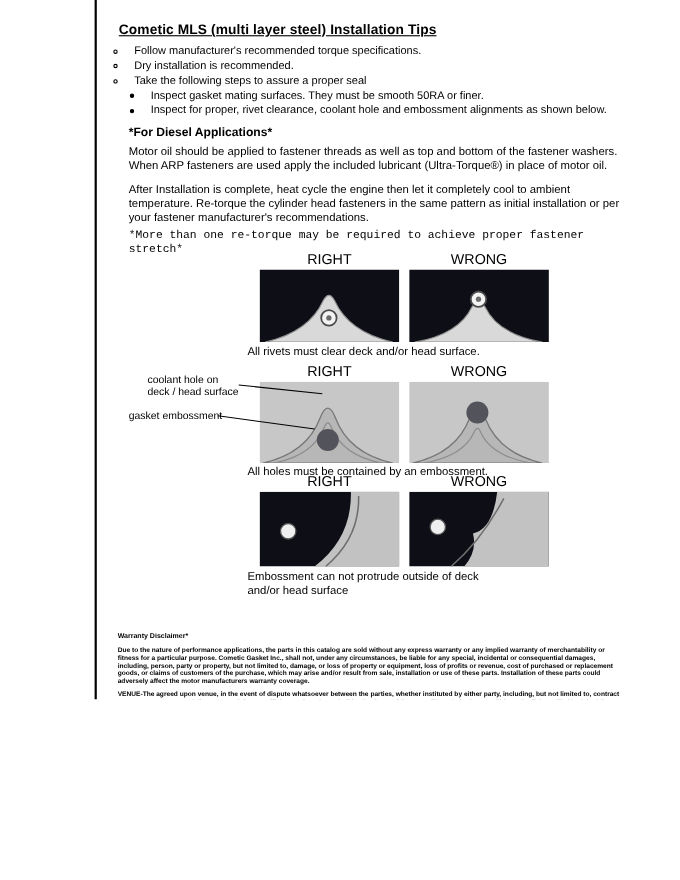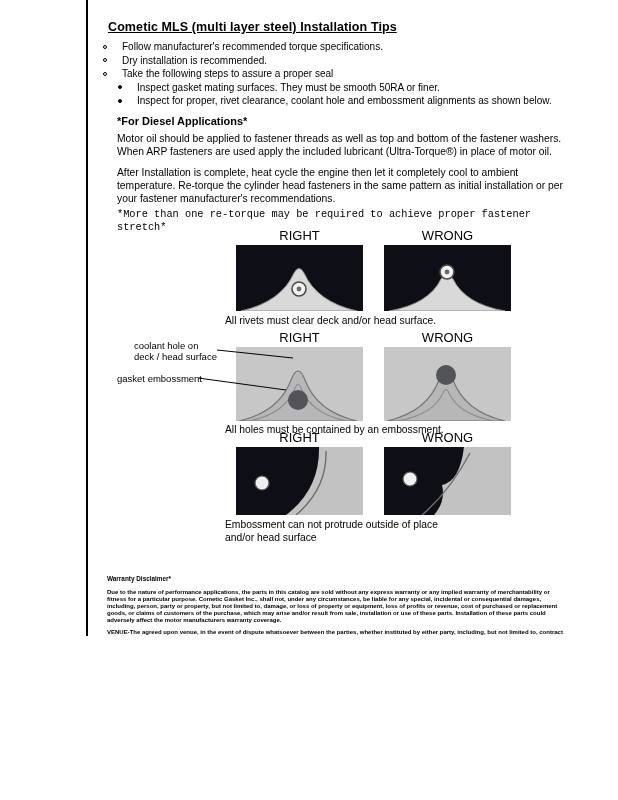--- a/index.html
+++ b/index.html
@@ -24,21 +24,21 @@
   .diesel-heading { position:absolute; left:117px; top:115px; font-size:11px; font-weight:bold; }
   .para { position:absolute; left:117px; width:452px; font-size:10.3px; line-height:13px; }
   .p1 { top:132px; }
   .p2 { top:166px; }
   .p3 { top:208px;font-family:Liberation Mono, monospace; }
 
   .fig-row { position:absolute; left:236px; }
   .row1 { top:228px; }
   .row2 { top:330px; }
   .row3 { top:430px; }
-  .fig-pair { display:flex; gap:21px; }
+  .fig-pair { display:flex; gap:9px; }
   .fig-col { width:127px; }
   .fig-label { text-align:center; font-size:13px; margin-bottom:2px; }
   .fig-img { display:block; }
 
   .caption { position:absolute; left:225px; font-size:10.3px; line-height:12.5px; }
   .cap1 { top:315px; }
   .cap2 { top:424px; }
   .cap3 { top:519px; width:236px; }
 
   .ann1 { position:absolute; left:134px; top:340px; width:86px; font-size:9.5px; line-height:11px; }
@@ -155,21 +155,21 @@
         <div class="fig-label">WRONG</div>
         <svg class="fig-img" width="127" height="68" viewBox="0 0 127 68">
           <rect width="127" height="68" fill="#0e0e16"></rect>
           <path d="M127,0 L127,68 L50,68 Q62,54 58,38 Q76,34 80,0 Z" fill="#c2c2c2"></path>
           <path d="M38,68 Q66,44 86,6" fill="none" stroke="#6e6e6e" stroke-width="1.4"></path>
           <circle cx="26" cy="32" r="7" fill="#efefef" stroke="#555555" stroke-width="1.2"></circle>
         </svg>
       </div>
     </div>
   </div>
-  <div class="caption cap3">Embossment can not protrude outside of place and/or head surface</div>
+  <div class="caption cap3">Embossment can not protrude outside of deck and/or head surface</div>
 
   <svg class="ann-lines">
     <line x1="217" y1="350" x2="293" y2="358" stroke="#000" stroke-width="1"></line>
     <line x1="198" y1="378" x2="286" y2="390" stroke="#000" stroke-width="1"></line>
   </svg>
 
   <div class="warranty">
     <div class="w-heading">Warranty Disclaimer*</div>
     <p>Due to the nature of performance applications, the parts in this catalog are sold without any express warranty or any implied warranty of merchantability or fitness for a particular purpose.  Cometic Gasket Inc., shall not, under any circumstances, be liable for any special, incidental or consequential damages, including, person, party or property, but not limited to, damage, or loss of property or equipment, loss of profits or revenue, cost of purchased or replacement goods, or claims of customers of the purchase, which may arise and/or result from sale, installation or use of these parts.  Installation of these parts could adversely affect the motor manufacturers warranty coverage.</p>
     <p>VENUE-The agreed upon venue, in the event of dispute whatsoever between the parties, whether instituted by either party, including, but not limited to, contract terms, payment terms, delivery, type, defects, sufficiency of product, shall be the Court of Common Pleas, Lake County, Ohio or the Painesville Municipal Court, Lake County, Ohio, depending on the amount in controversy. This agreement shall be governed by and construed under the laws of the State of Ohio.</p>

